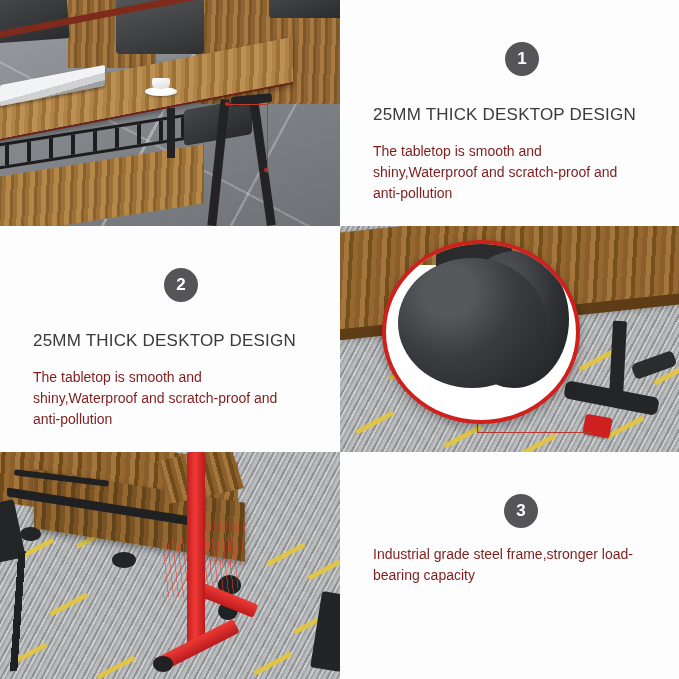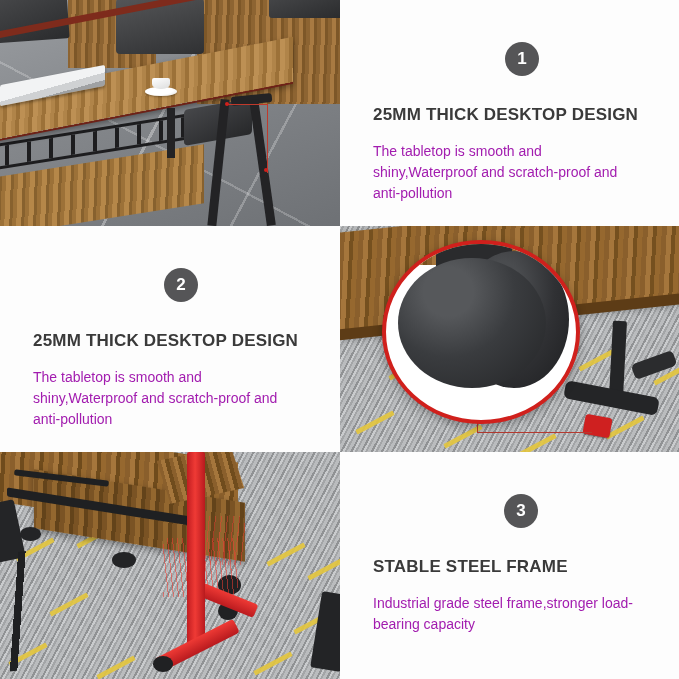--- a/index.html
+++ b/index.html
@@ -5,22 +5,22 @@
   html,body{margin:0;padding:0;background:#fff;}
   body{width:679px;height:679px;overflow:hidden;font-family:"Liberation Sans",sans-serif;}
   .grid{width:679px;height:679px;display:grid;grid-template-columns:340px 339px;grid-template-rows:226px 226px 227px;background:#ffffff;}
   .cell{position:relative;overflow:hidden;}
 
   
   .text-panel{background:#fdfdfd;padding:42px 33px 0 33px;box-sizing:border-box;}
   .badge{width:34px;height:34px;border-radius:50%;background:#555557;color:#fff;
          display:flex;align-items:center;justify-content:center;font-size:17px;font-weight:bold;
          margin:0 auto 0 auto;letter-spacing:0;}
-  .heading{font-size:17px;font-weight:bold;color:#3a3a3a;letter-spacing:.2px;margin-top:29px;}
-  .body-text{font-size:14px;color:#a21caf;line-height:21px;margin-top:16px;}
+  .heading{font-size:17px;font-weight:normal;color:#3a3a3a;letter-spacing:.2px;margin-top:29px;}
+  .body-text{font-size:14px;color:#7f1d1d;line-height:21px;margin-top:16px;}
 
   
   .p1 .badge{margin-left:132px;}
   .p2 .badge{margin-left:131px;}
   .p3 .badge{margin-left:131px;}
 
   
   .ph1{background:#8d9094;}
   .ph1 .floor{position:absolute;inset:0;
     background:
@@ -236,17 +236,16 @@
     <div class="glow2"></div>
     <div class="glow"></div>
     <div class="redfoot2"></div>
     <div class="redpost"></div>
     <div class="redfoot"></div>
     <div class="blackcaster bc3"></div>
   </div>
 
   <div class="cell text-panel p3">
     <div class="badge">3</div>
-    <div class="heading">STABLE STEEL FRAME</div>
     <div class="body-text">Industrial grade steel frame,stronger load-bearing capacity</div>
   </div>
 
 </div>
 
 </body></html>

